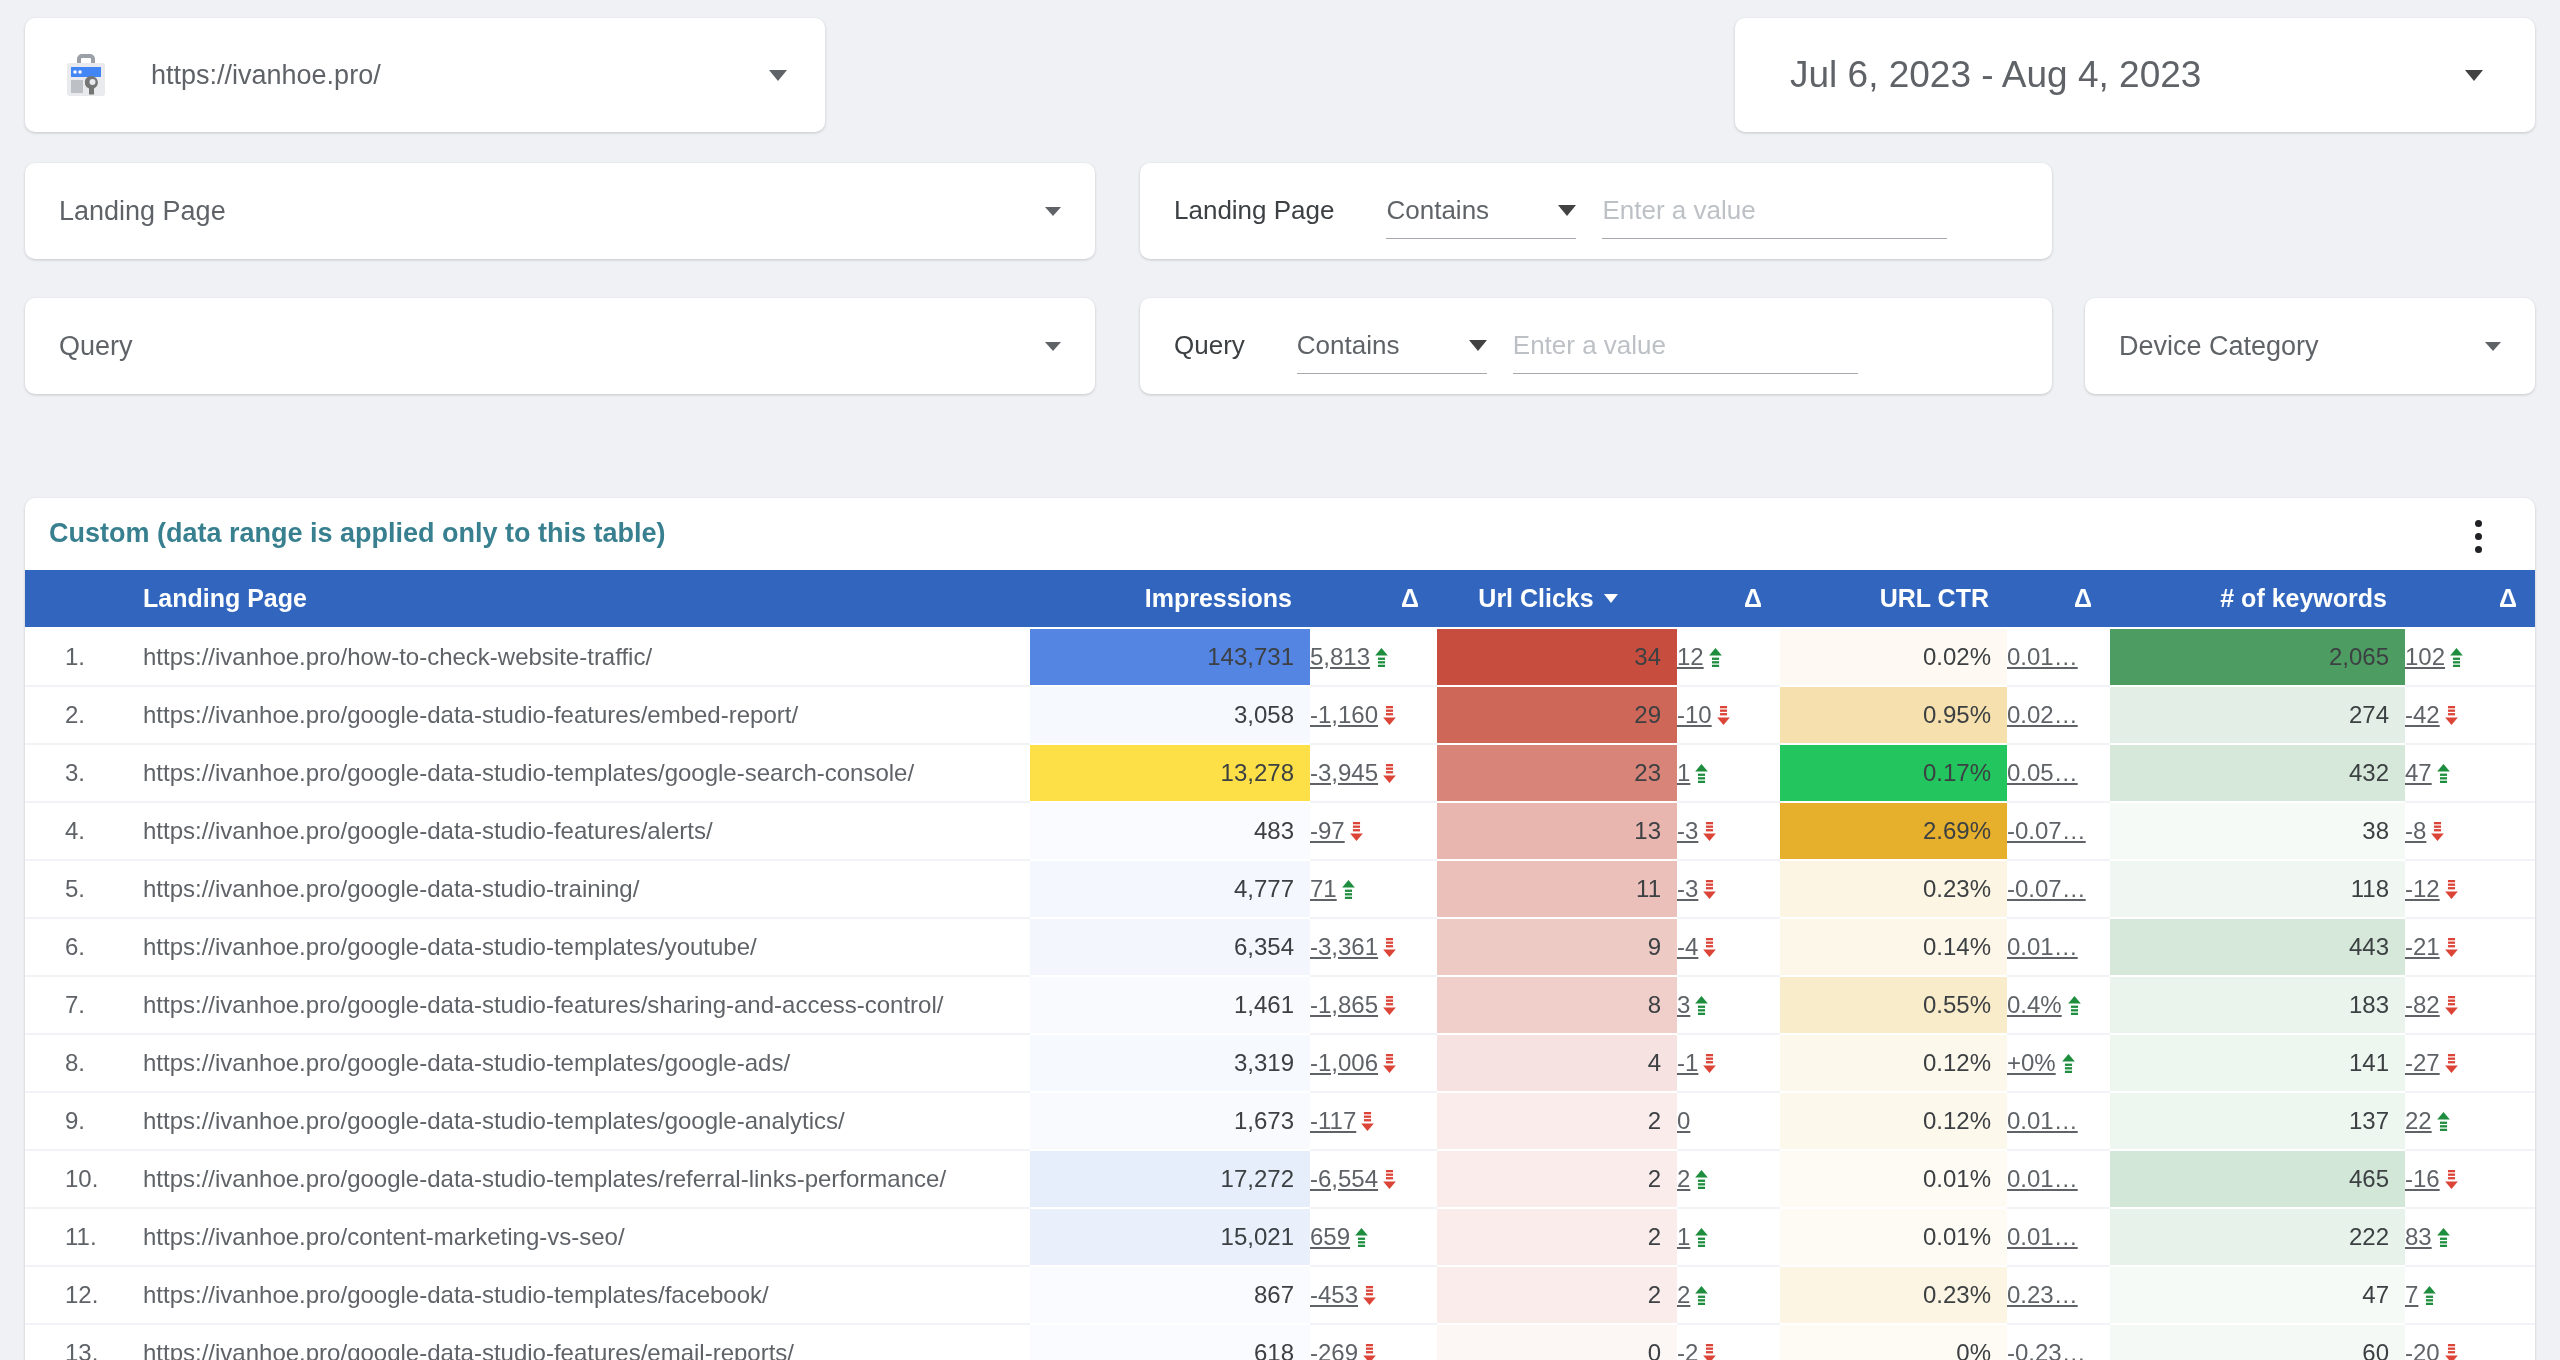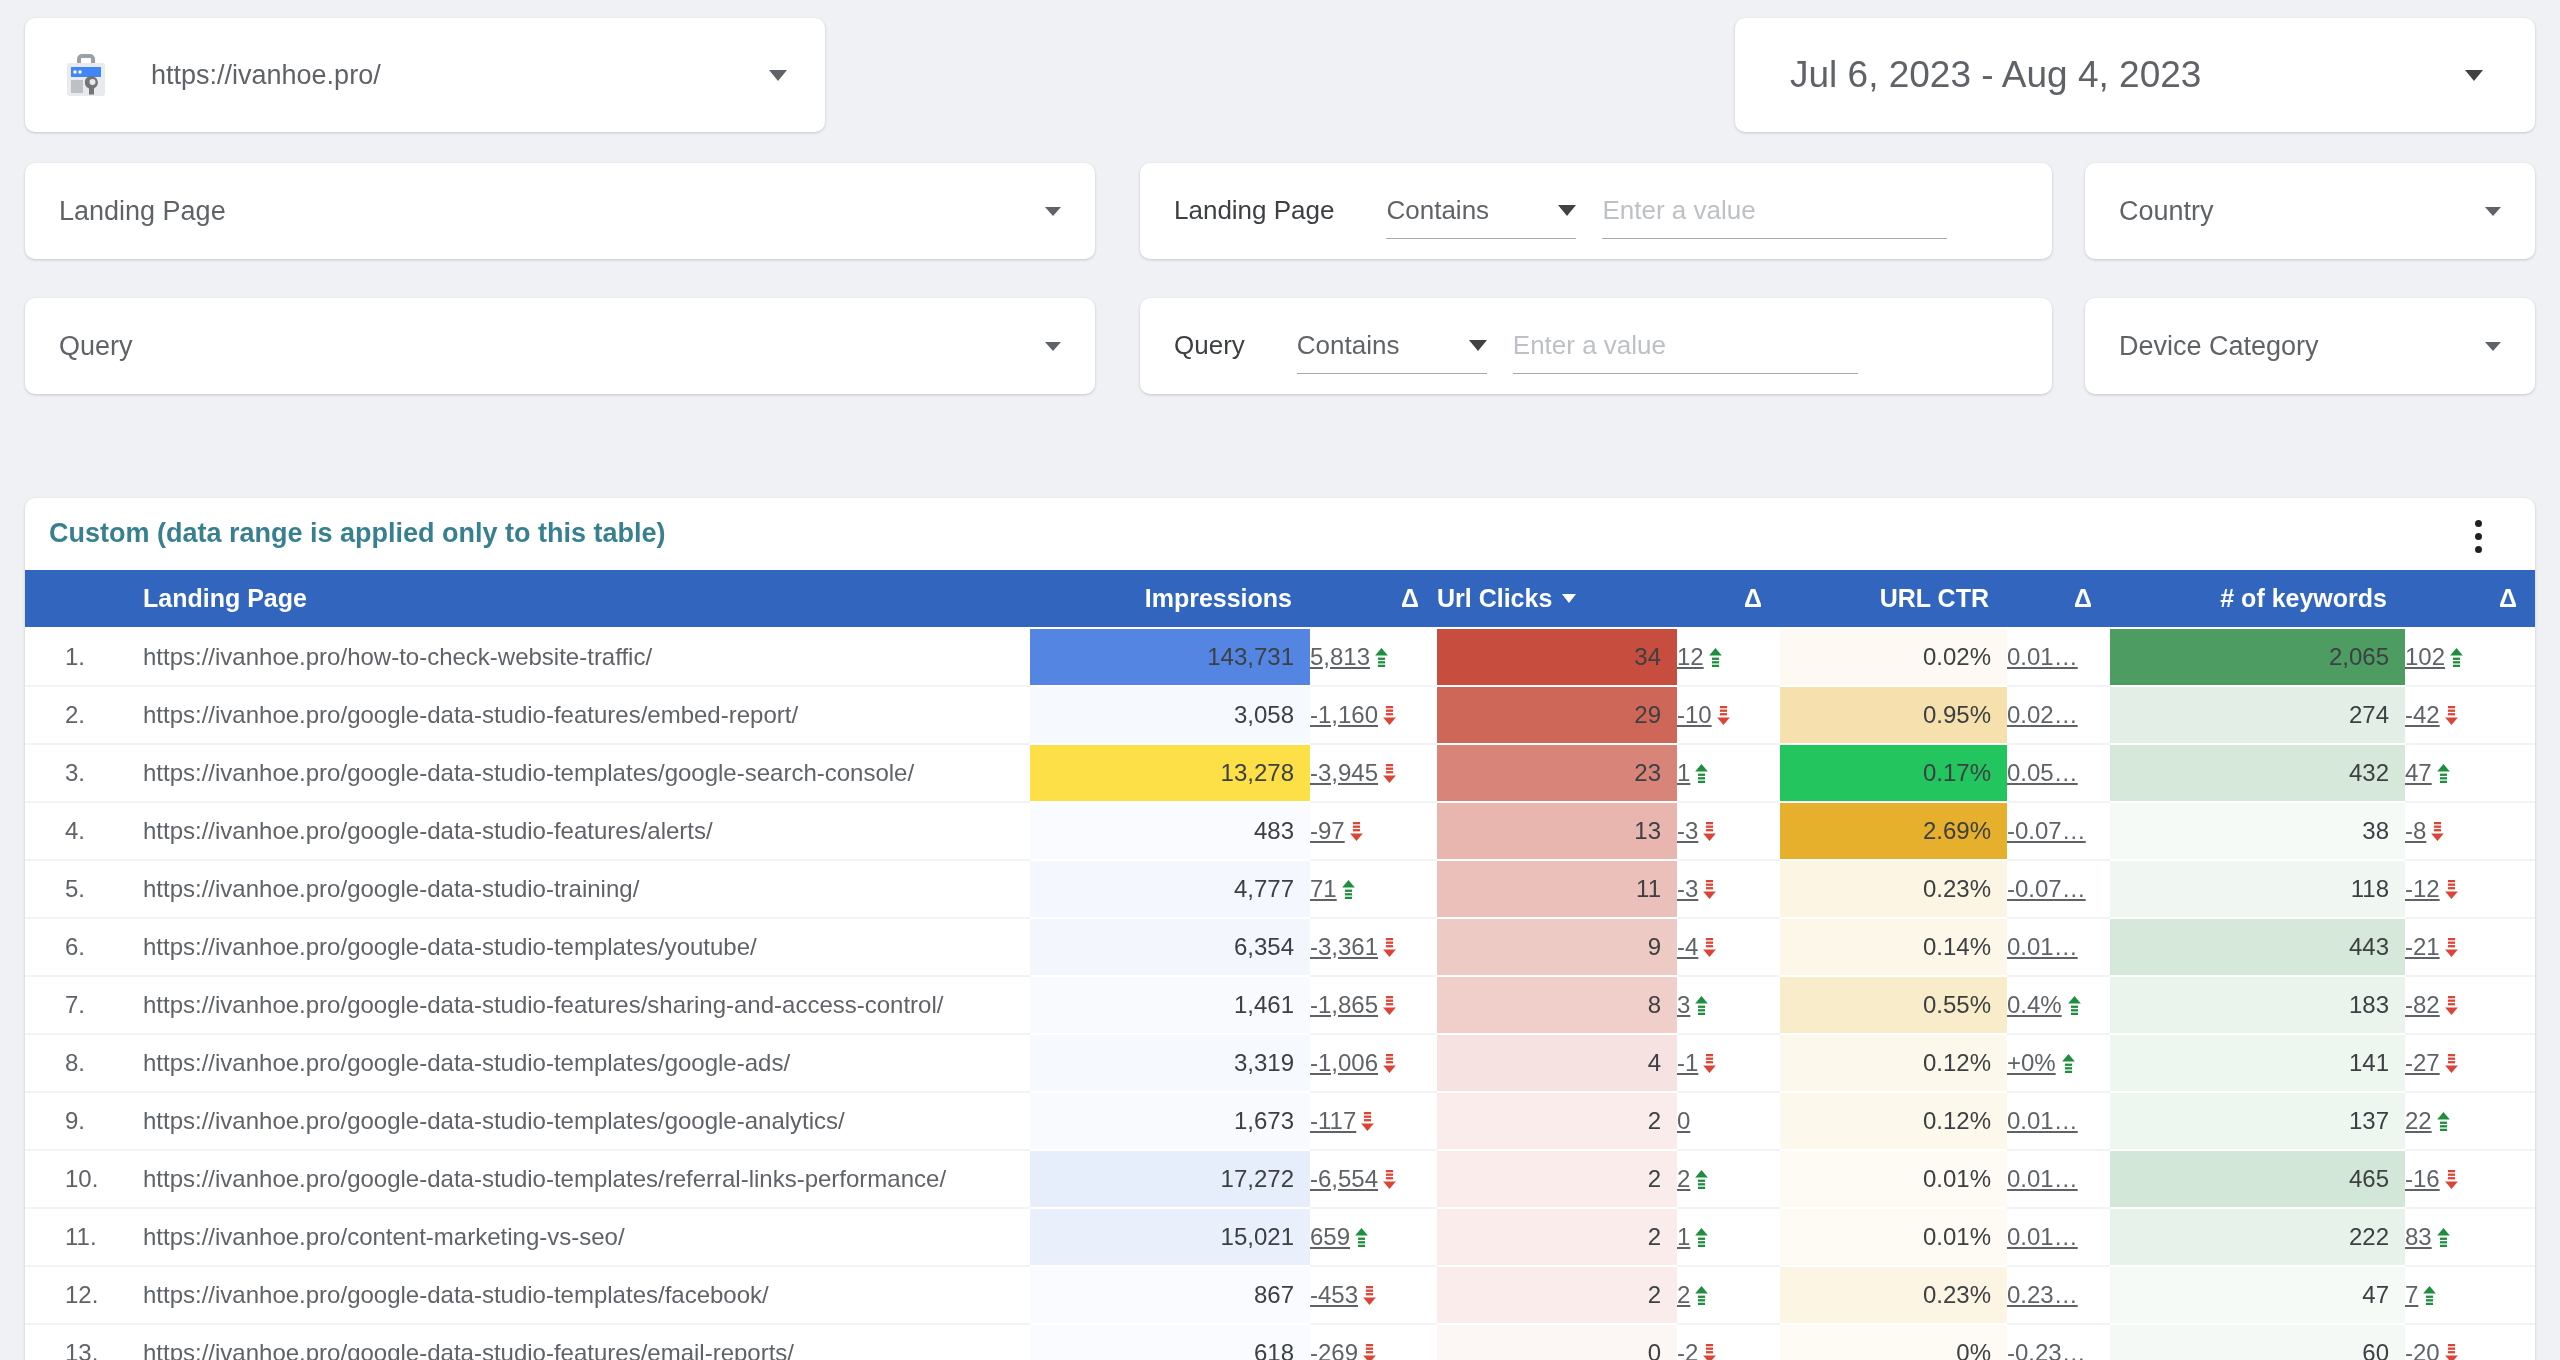--- a/index.html
+++ b/index.html
@@ -36,21 +36,21 @@
   .table-card{left:25px;top:498px;width:2510px;height:920px;overflow:hidden;}
   .table-title{position:absolute;left:24px;top:20px;font-size:27px;font-weight:bold;color:#38808F;}
   .kebab{position:absolute;right:42px;top:18px;width:30px;height:40px;display:flex;flex-direction:column;align-items:center;justify-content:center;gap:6px;cursor:pointer;}
   .kebab i{width:7px;height:7px;border-radius:50%;background:#202124;}
 
   table{position:absolute;left:0;top:72px;width:2510px;border-collapse:collapse;table-layout:fixed;}
   thead th{height:58px;background:#3266BE;color:#fff;font-size:25px;font-weight:bold;padding:0 18px 0 0;
            text-align:right;border-bottom:2px solid #fff;box-sizing:border-box;white-space:nowrap;}
   thead th.h-landing{text-align:left;padding:0 0 0 28px;}
   thead th.h-num{padding:0;}
-  .sortwrap{display:flex;align-items:center;justify-content:flex-start;gap:10px;}
+  .sortwrap{display:flex;align-items:center;justify-content:center;gap:10px;}
   .sortcaret{width:0;height:0;border-left:7px solid transparent;border-right:7px solid transparent;border-top:9px solid #fff;}
   tbody td{height:58px;box-sizing:border-box;font-size:24px;color:#3C4043;white-space:nowrap;overflow:hidden;
            border-bottom:2px solid #F1F3F6;padding:0;}
   td.c-num{padding-left:40px;color:#5F6368;border-bottom-color:#F1F3F6;}
   td.c-url{padding-left:28px;color:#5F6368;}
   td.c-val{text-align:right;padding-right:16px;border-bottom-color:#fff;}
   td.c-delta{text-align:right;padding-right:12px;color:#5F6368;}
   .dflex{display:flex;align-items:center;justify-content:flex-start;text-decoration:underline;}
   .aslot{display:inline-flex;width:26px;justify-content:flex-start;margin-left:5px;}
   .arr{width:13px;height:19px;display:inline-block;}
@@ -87,24 +87,20 @@
 
   <div class="card adv-card lp-adv">
     <span class="adv-label">Landing Page</span>
     <span class="adv-op">
       <span>Contains</span>
       <span class="caret dark"></span>
     </span>
     <span class="adv-input">Enter a value</span>
   </div>
 
-  <div class="card dim-card country-card">
-    <span>Country</span>
-    <span class="caret sm"></span>
-  </div>
 
   <div class="card dim-card q-dim">
     <span>Query</span>
     <span class="caret sm"></span>
   </div>
 
   <div class="card adv-card q-adv">
     <span class="adv-label">Query</span>
     <span class="adv-op">
       <span>Contains</span>

